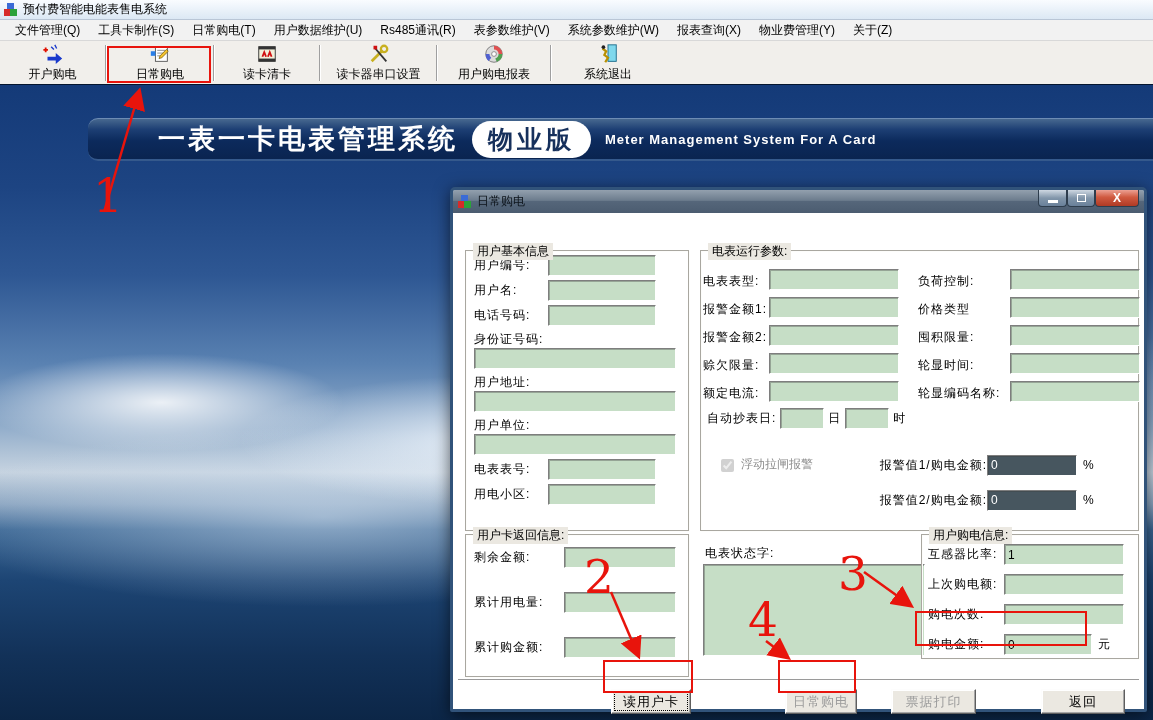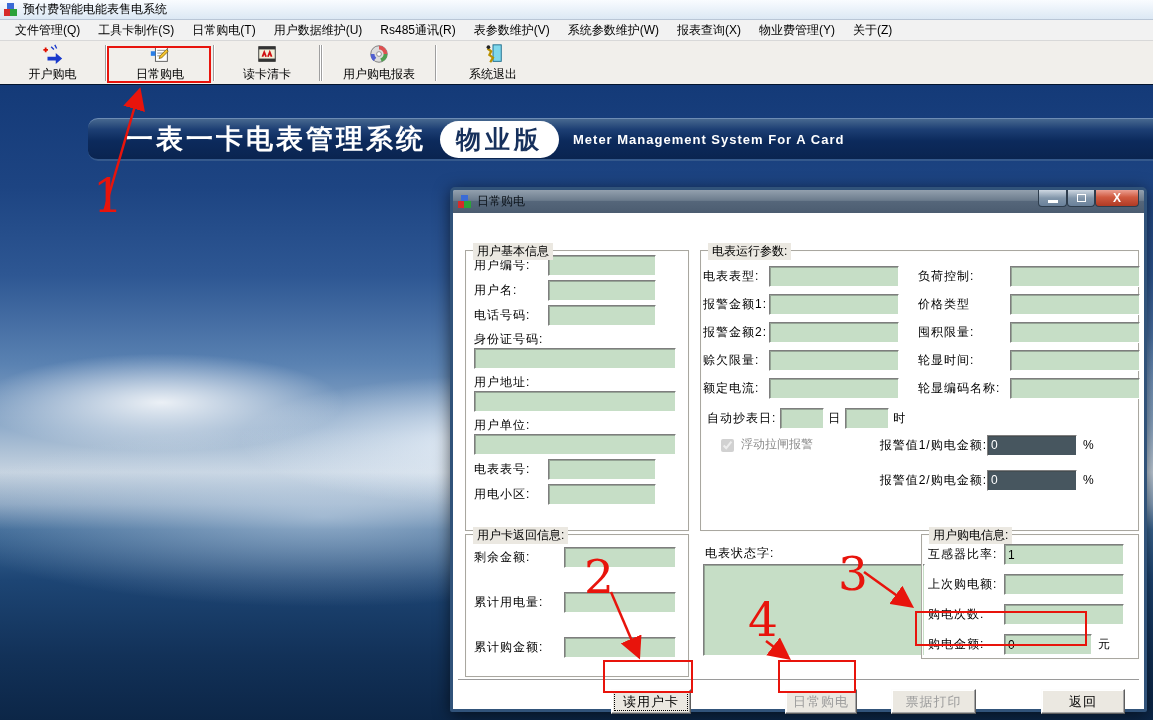--- a/index.html
+++ b/index.html
@@ -32,21 +32,21 @@
     background:
       radial-gradient(ellipse 260px 70px at 14% 50%, rgba(255,255,255,.85), rgba(255,255,255,0) 70%),
       radial-gradient(ellipse 340px 90px at 42% 56%, rgba(242,248,255,.8), rgba(255,255,255,0) 72%),
       radial-gradient(ellipse 420px 110px at 78% 46%, rgba(230,240,250,.65), rgba(255,255,255,0) 70%),
       radial-gradient(ellipse 520px 120px at 28% 68%, rgba(214,228,242,.55), rgba(255,255,255,0) 75%),
       linear-gradient(180deg,#143a78 0%,#1d4482 16%,#2e5793 30%,#5a82b2 44%,#93aecb 54%,#c6d3e0 61%,#8aa4c0 66%,#3a6694 70%,#1d4574 78%,#123158 90%,#0c2647 100%);}
   .banner{position:absolute;left:88px;right:0;top:33px;height:43px;
     background:linear-gradient(180deg,#47688f 0%,#1d3f74 26%,#0c2a5c 55%,#0a2450 100%);
     border-top:1px solid #6d8cb4;border-bottom:2px solid #35598c;border-radius:10px 0 0 10px;
     display:flex;align-items:center;gap:14px;padding-left:38px;}
-  .banner-title{color:#fff;font-size:27px;font-weight:bold;letter-spacing:3px;white-space:nowrap;}
+  .banner-title{color:#fff;font-size:27px;font-weight:bold;letter-spacing:3px;white-space:nowrap;margin-left:32px;}
   .banner-pill{background:#fff;color:#16305c;font-size:25px;font-weight:bold;
     border-radius:19px;padding:2px 16px;letter-spacing:4px;white-space:nowrap;}
   .banner-sub{color:#fff;font-size:13px;font-weight:bold;letter-spacing:1px;white-space:nowrap;}
 
   
   .dialog{position:absolute;left:450px;top:187px;width:697px;height:525px;
     border:3px solid #31537a;border-radius:5px 5px 2px 2px;
     box-shadow:0 3px 16px rgba(0,0,0,.6), inset 0 0 0 1px #8aa4bf;background:#ebe8e1;}
   .dlg-titlebar{position:absolute;left:0;top:0;right:0;height:23px;
     background:linear-gradient(180deg,#93a0ae 0%,#6c7c8d 45%,#55667a 50%,#4b5c70 100%);
@@ -78,27 +78,27 @@
   .g1{left:12px;top:37px;width:224px;height:281px;}
   .g1 .row{margin:3px 6px 0 8px;height:22px;}
   .g1 .lbl{width:74px;}
   .g1 .row .inp{width:108px;}
   .g1 .stack-lbl{margin:5px 0 1px 8px;height:16px;display:flex;align-items:center;}
   .g1 .stack-inp{display:block;margin:0 6px 0 8px;width:202px;}
 
   
   .g2{left:247px;top:37px;width:439px;height:281px;}
   .g2-grid{display:grid;grid-template-columns:215px 1fr;padding-top:11px;}
-  .g2-grid .row{height:28px;padding-left:2px;}
+  .g2-grid .row{height:28px;padding-left:2px;align-items:flex-end;}
   .g2 .lbl-l{width:66px;}
   .g2 .lbl-r{width:92px;}
   .g2 .inp{width:130px;}
   .autoread{height:24px;padding-left:6px;margin-top:4px;gap:4px;}
   .autoread .inp{width:44px;}
-  .alarmzone{display:flex;margin-top:4px;padding-left:16px;}
+  .alarmzone{display:flex;margin-top:24px;padding-left:16px;}
   .chkcol{width:150px;color:#8d8d8d;display:flex;align-items:flex-start;gap:4px;padding-top:2px;}
   .alarmcol .row{height:22px;margin-bottom:13px;}
   .alarmcol .lbl{width:120px;text-align:right;}
   .alarmcol .inp{width:90px;margin-right:6px;}
 
   
   .g3{left:12px;top:321px;width:224px;height:143px;}
   .g3 .row{margin:12px 6px 0 8px;height:21px;}
   .g3 .row + .row{margin-top:24px;}
   .g3 .lbl{width:90px;}
@@ -183,20 +183,29 @@
     <div class="tool-btn" style="width:104px">
       <svg viewBox="0 0 24 24">
           <rect x="3" y="4" width="18" height="16" fill="#f2efda" stroke="#333"></rect>
           <rect x="3" y="4" width="18" height="3" fill="#333"></rect>
           <rect x="3" y="17" width="18" height="3" fill="#333"></rect>
           <path d="M7 15l2-5 2 5M13 15l2-5 2 5" stroke="#d01010" stroke-width="2" fill="none"></path>
         </svg>
       <span>读卡清卡</span>
     </div>
     <div class="tool-sep"></div>
+    <div class="tool-btn" style="width:115px">
+      <svg viewBox="0 0 24 24">
+          <path d="M4 20L16 8" stroke="#c8b020" stroke-width="3"></path>
+          <circle cx="17.5" cy="6.5" r="3.5" fill="none" stroke="#c8b020" stroke-width="2.5"></circle>
+          <path d="M20 20L8 6" stroke="#333" stroke-width="2"></path>
+          <rect x="6" y="3" width="4" height="4" fill="#d01010"></rect>
+        </svg>
+      <span>读卡器串口设置</span>
+    </div>
     <div class="tool-sep"></div>
     <div class="tool-btn" style="width:112px">
       <svg viewBox="0 0 24 24">
           <circle cx="12" cy="12" r="9" fill="#dcdcdc" stroke="#777"></circle>
           <path d="M12 3a9 9 0 0 1 9 9h-4a5 5 0 0 0-5-5z" fill="#e05050"></path>
           <path d="M21 12a9 9 0 0 1-6 8.5l-1.6-3.7A5 5 0 0 0 17 12z" fill="#50a050"></path>
           <path d="M6 19.5A9 9 0 0 1 3 12h4a5 5 0 0 0 2 4z" fill="#5060d0"></path>
           <circle cx="12" cy="12" r="2.6" fill="#fff" stroke="#888"></circle>
         </svg>
       <span>用户购电报表</span>

